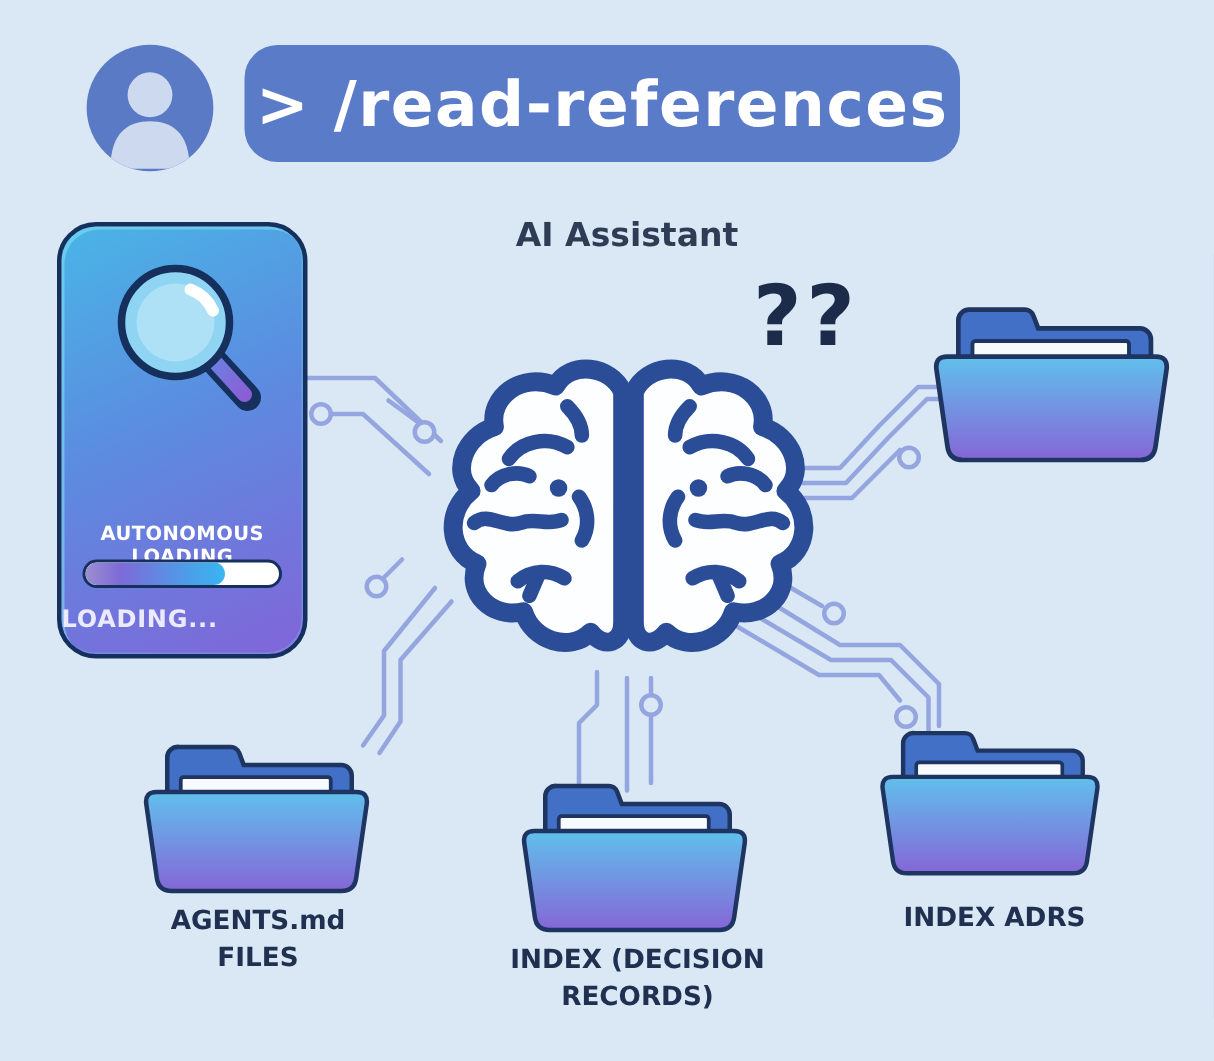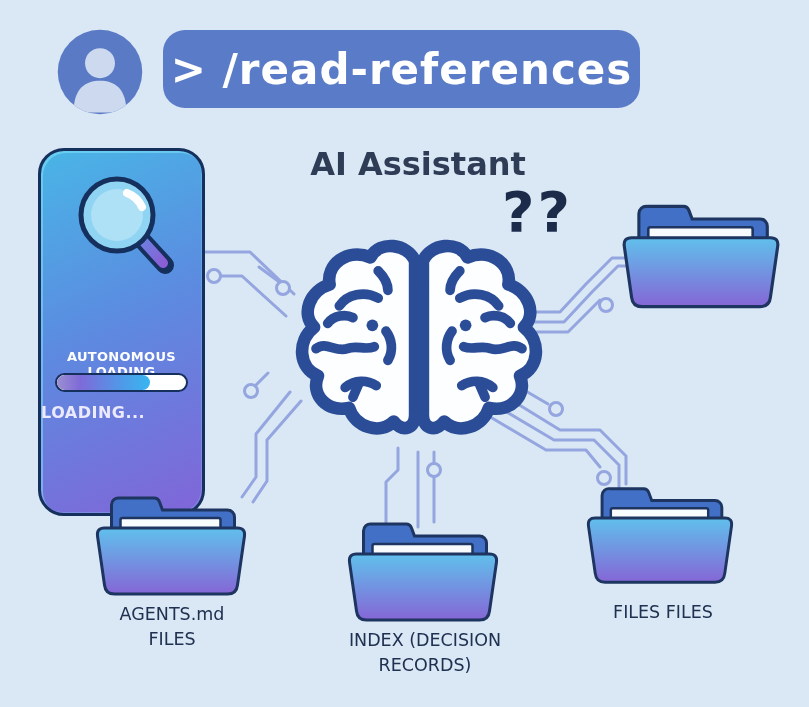--- a/index.html
+++ b/index.html
@@ -11,52 +11,52 @@
 
   
   .avatar{position:absolute;left:56px;top:28px;width:88px;height:88px;}
 
   
   .pill{position:absolute;left:163px;top:30px;width:477px;height:78px;background:#5a7bc8;
         border-radius:22px;display:flex;align-items:center;justify-content:center;text-align:center;}
   .pill-text{color:#ffffff;font-size:42px;font-weight:800;letter-spacing:1px;}
 
   
-  .panel{position:absolute;left:38px;top:148px;width:167px;height:368px;border-radius:26px;
+  .panel{position:absolute;left:38px;top:148px;width:167px;height:291px;border-radius:26px;
          border:3px solid #16305e;
          background:linear-gradient(155deg,#49b5e6 0%,#5b8ce0 45%,#8165d8 100%);
          box-shadow:inset 2px 2px 0 rgba(130,225,248,.55), inset -1px -1px 0 rgba(130,225,248,.25);
          box-sizing:border-box;}
   .magnifier{position:absolute;left:26px;top:16px;width:116px;height:130px;}
   .panel-heading{position:absolute;left:0;top:198px;width:100%;text-align:center;color:#ffffff;
                  font-size:13px;font-weight:800;letter-spacing:.3px;}
   .progress-track{position:absolute;left:14px;top:222px;width:133px;height:19px;background:#ffffff;
                   border:2.5px solid #16305e;border-radius:12px;overflow:hidden;box-sizing:border-box;}
   .progress-fill{height:100%;border-radius:8px;
                  background:linear-gradient(90deg,#9b8fd0 0%,#7e6ad8 25%,#4f9ae8 70%,#38b6f0 100%);}
   .panel-status{position:absolute;left:0;top:252px;width:100%;text-align:left;color:#eceaff;
                 font-size:16px;font-weight:800;letter-spacing:.5px;}
 
   
   .title{position:absolute;left:298px;top:145px;width:240px;text-align:center;color:#2e3c55;
-         font-size:32px;font-weight:800;}
+         font-size:22px;font-weight:800;}
   .qmarks{position:absolute;left:502px;top:184px;color:#1c2b4a;font-size:56px;font-weight:800;
           letter-spacing:3px;line-height:1;}
 
   
   .brain{position:absolute;left:283px;top:222px;width:272px;height:228px;}
 
   
   .folder{position:absolute;width:160px;height:119px;}
   .folder-references{left:621px;top:196px;}
   .folder-agents{left:94px;top:488px;width:154px;height:114px;}
   .folder-adrs{left:346px;top:514px;width:154px;height:114px;}
   .folder-index{left:585px;top:479px;width:150px;height:111px;}
 
-  .folder-label{position:absolute;text-align:center;color:#203050;font-size:17.5px;font-weight:400;
+  .folder-label{position:absolute;text-align:center;color:#203050;font-size:17.5px;font-weight:700;
                 line-height:1.45;}
   .label-agents{left:100px;top:602px;width:144px;}
   .label-adrs{left:327px;top:628px;width:196px;}
   .label-index{left:573px;top:600px;width:180px;}
 </style>
 </head>
 <body>
 
 <div class="stage">
 
@@ -193,15 +193,15 @@
   </svg>
 
   <svg class="folder folder-index" viewBox="0 0 153 114">
     <path d="M25 10 h34 a6 6 0 0 1 6 4 l3 8 h65 a7 7 0 0 1 7 7 v45 H17 V17 a7 7 0 0 1 8 -7 Z" fill="#4270c6" stroke="#1d3560" stroke-width="3"></path>
     <rect x="26" y="30" width="100" height="32" rx="2" fill="#f8fbfe" stroke="#1d3560" stroke-width="2.5"></rect>
     <path d="M10 40 L143 40 Q151 40 150 48 L143 97 Q142 106 133 106 L20 106 Q11 106 10 97 L3 48 Q2 40 10 40 Z" fill="url(#folderFront)" stroke="#1d3560" stroke-width="3"></path>
   </svg>
 
   <div class="folder-label label-agents">AGENTS.md FILES</div>
   <div class="folder-label label-adrs">INDEX (DECISION RECORDS)</div>
-  <div class="folder-label label-index">FILES FILES</div>
+  <div class="folder-label label-index">INDEX ADRS</div>
 
 </div>
 
 </body></html>

